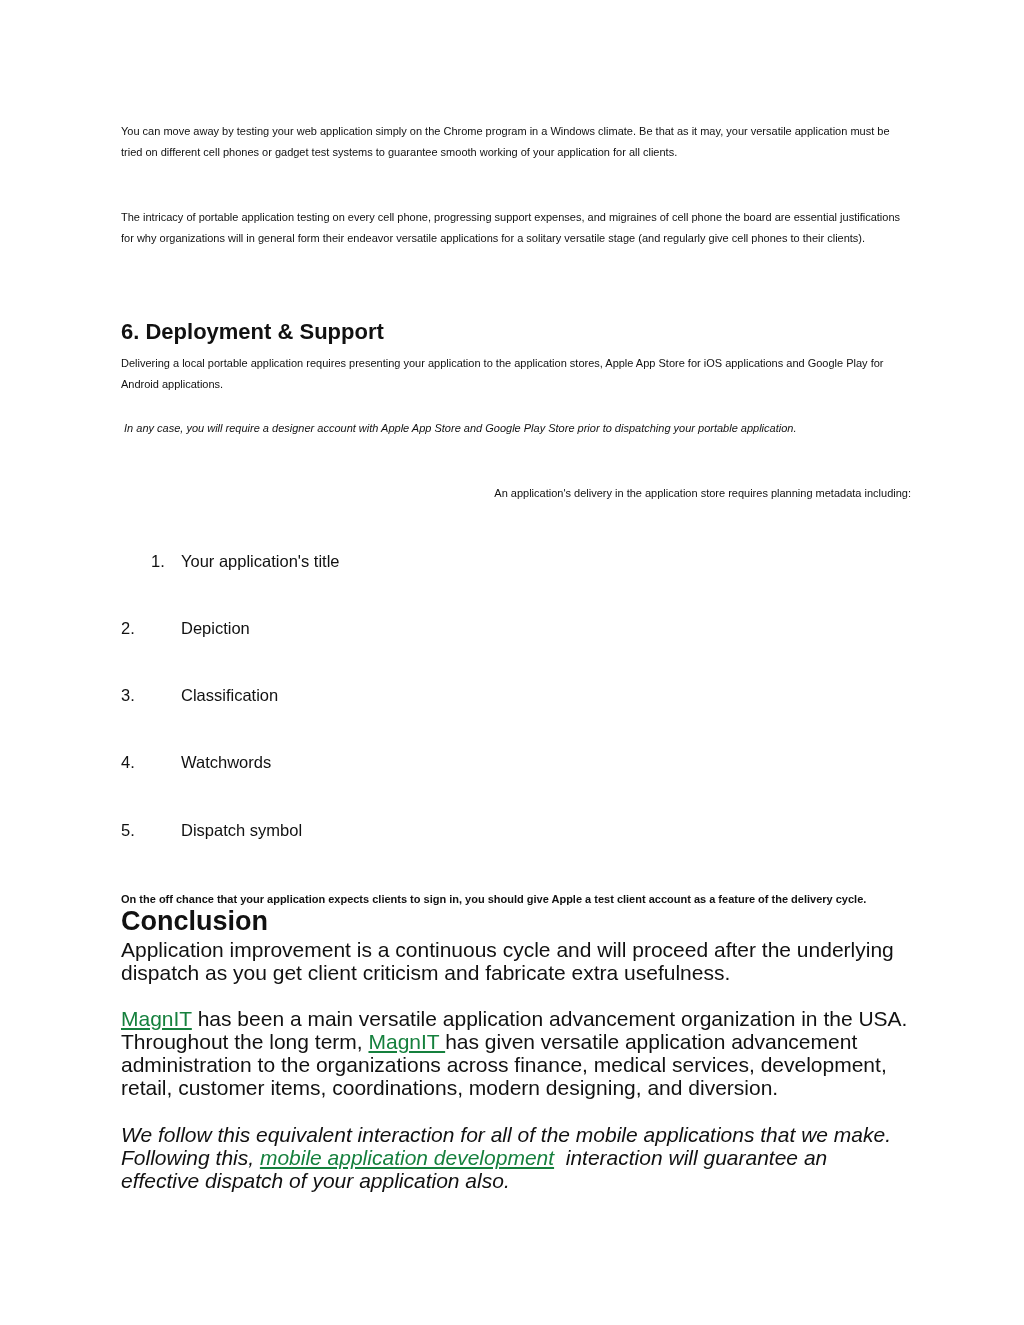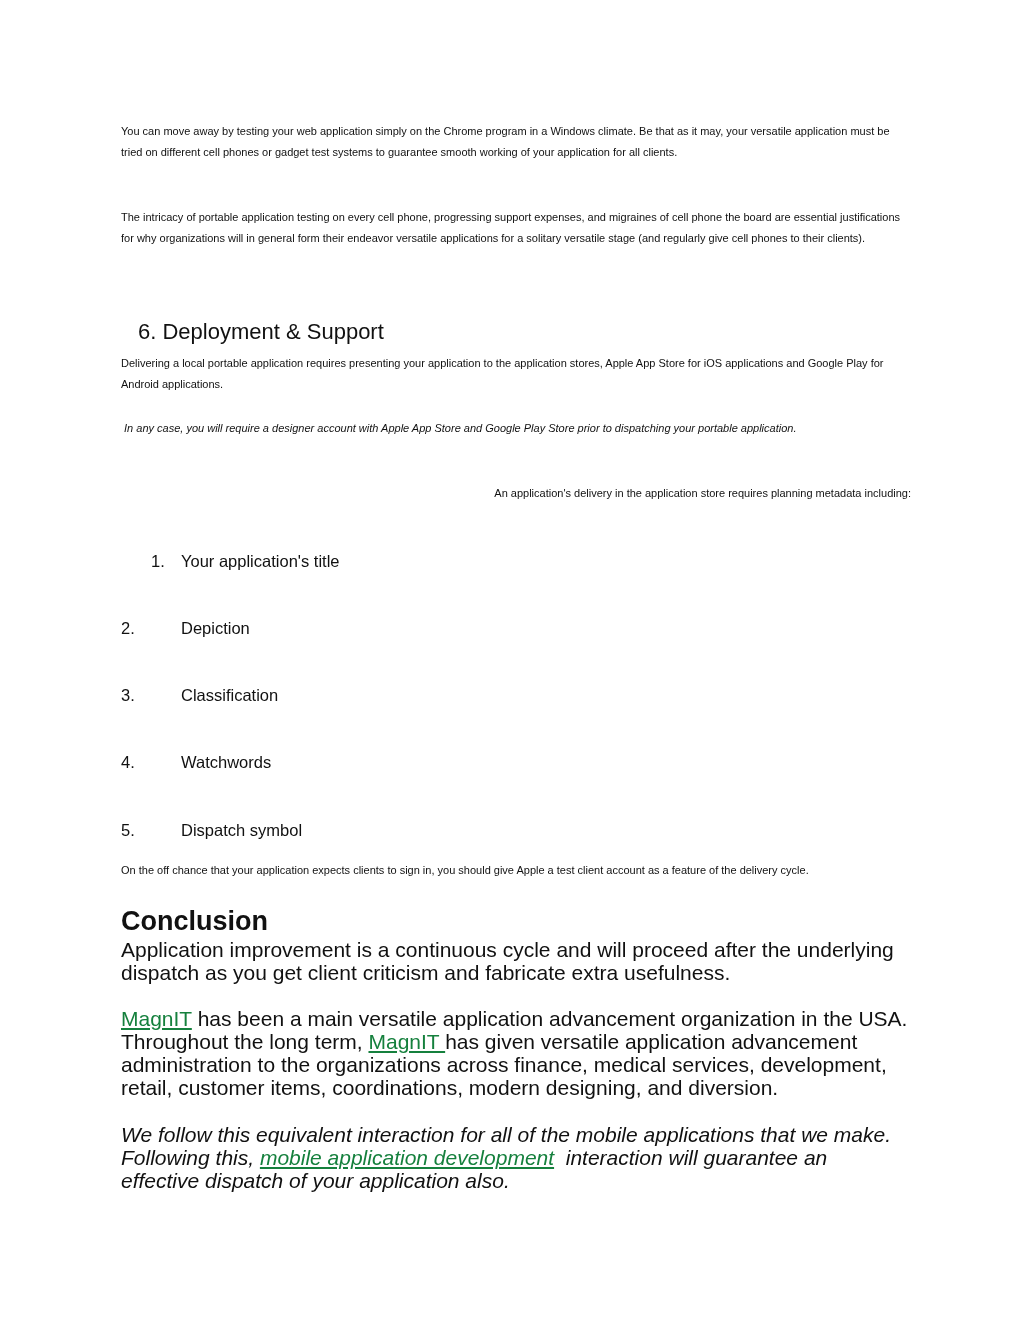--- a/index.html
+++ b/index.html
@@ -1,21 +1,21 @@
 <!DOCTYPE html>
 <html><head>
 <meta charset="utf-8">
 <style>
   html, body { margin: 0; padding: 0; background: #ffffff; }
   body { width: 1024px; height: 1325px; position: relative; overflow: hidden;
          font-family: "Liberation Sans", sans-serif; color: #111; }
   .page { position: absolute; left: 121px; top: 0; width: 790px; }
   .p { position: absolute; left: 0; font-size: 11px; line-height: 21px; margin: 0; width: 790px; }
   .p.big { font-size: 21px; line-height: 23px; }
-  .h6 { position: absolute; left: 17px; font-size: 22px; font-weight: normal; margin: 0; }
+  .h6 { position: absolute; left: 0; font-size: 22px; font-weight: bold; margin: 0; }
   .hconc { position: absolute; left: 0; font-size: 27px; font-weight: bold; margin: 0; }
   .li { position: absolute; font-size: 16.5px; line-height: 21px; }
   .li .num { position: absolute; }
   .li .txt { position: absolute; left: 60px; white-space: nowrap; }
   a { color: #15803d; text-decoration: underline; }
 </style>
 </head>
 <body>
 
 <div class="page">
@@ -41,21 +41,21 @@
   </div>
   <div class="li" style="top:752px; left:0;">
     <span class="num" style="left:0;">4.</span>
     <span class="txt">Watchwords</span>
   </div>
   <div class="li" style="top:820px; left:0;">
     <span class="num" style="left:0;">5.</span>
     <span class="txt">Dispatch symbol</span>
   </div>
 
-  <p class="p" style="top:860px;">On the off chance that your application expects clients to sign in, you should give Apple a test client account as a feature of the delivery cycle.</p>
+  <p class="p" style="top:889px;font-weight:bold;">On the off chance that your application expects clients to sign in, you should give Apple a test client account as a feature of the delivery cycle.</p>
 
   <h2 class="hconc" style="top:906px;">Conclusion</h2>
   <p class="p big" style="top:938px;">Application improvement is a continuous cycle and will proceed after the underlying dispatch as you get client criticism and fabricate extra usefulness.</p>
 
   <p class="p big" style="top:1007px; white-space:pre-wrap;"><a href="#">MagnIT</a><span> has been a main versatile application advancement organization in the USA. Throughout the long term, </span><a href="#">MagnIT </a><span>has given versatile application advancement administration to the organizations across finance, medical services, development, retail, customer items, coordinations, modern designing, and diversion.</span></p>
 
   <p class="p big" style="top:1123px; white-space:pre-wrap;font-style:italic;"><span>We follow this equivalent interaction for all of the mobile applications that we make. Following this, </span><a href="#">mobile application development</a><span>  interaction will guarantee an effective dispatch of your application also.</span></p>
 </div>
 
 </body></html>

